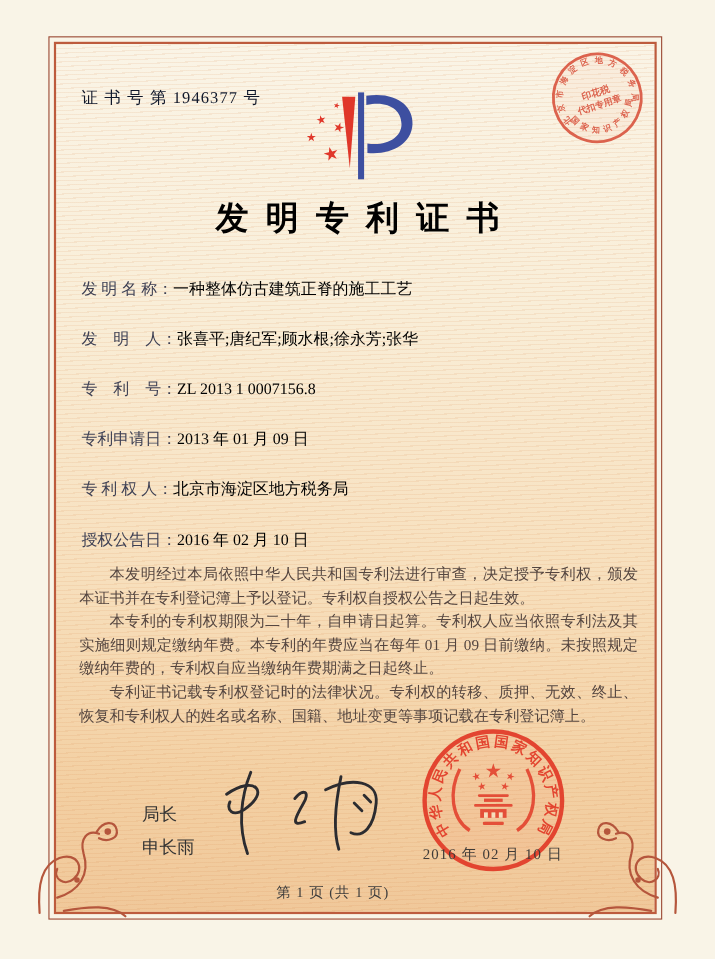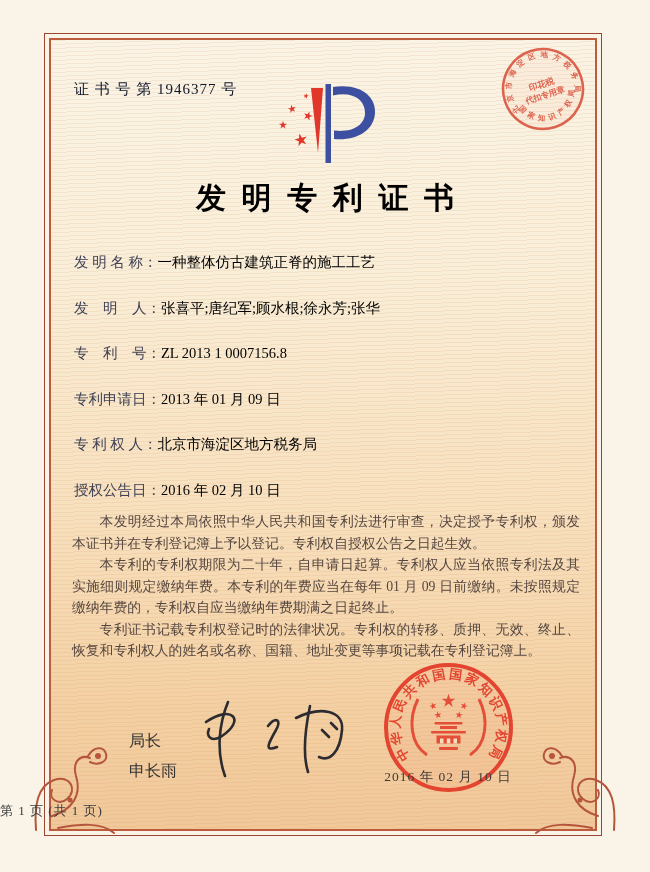--- a/index.html
+++ b/index.html
@@ -36,21 +36,21 @@
   .para{margin:0;text-indent:2em;}
   .signer{position:absolute;left:88px;top:726px;z-index:3;
     font-family:"Liberation Sans","DejaVu Sans",sans-serif;font-size:16px;color:#333;line-height:30px;margin-left:41px;}
   .sig-svg{position:absolute;left:192px;top:696px;width:165px;height:92px;z-index:3;}
   .seal{position:absolute;left:380px;top:659px;width:137px;height:137px;z-index:5;opacity:0.93;}
   .seal-date{position:absolute;left:381px;top:768px;width:134px;z-index:6;text-align:center;
     font-size:13.5px;color:#3f3b38;letter-spacing:1px;}
   .ornament{position:absolute;width:105px;height:135px;top:700px;z-index:2;}
   .ornament.left{left:30px;}
   .ornament.right{left:515px;transform:scaleX(-1);}
-  .footer{position:absolute;left:0;right:45px;top:802px;z-index:3;text-align:left;
+  .footer{position:absolute;left:0;right:45px;top:802px;z-index:3;text-align:center;
     font-size:13px;color:#3c3c3c;letter-spacing:1px;}
 </style>
 </head>
 <body>
 
 <div class="page">
 
   <div class="frame-outer">
     <div class="frame-inner"></div>
   </div>

